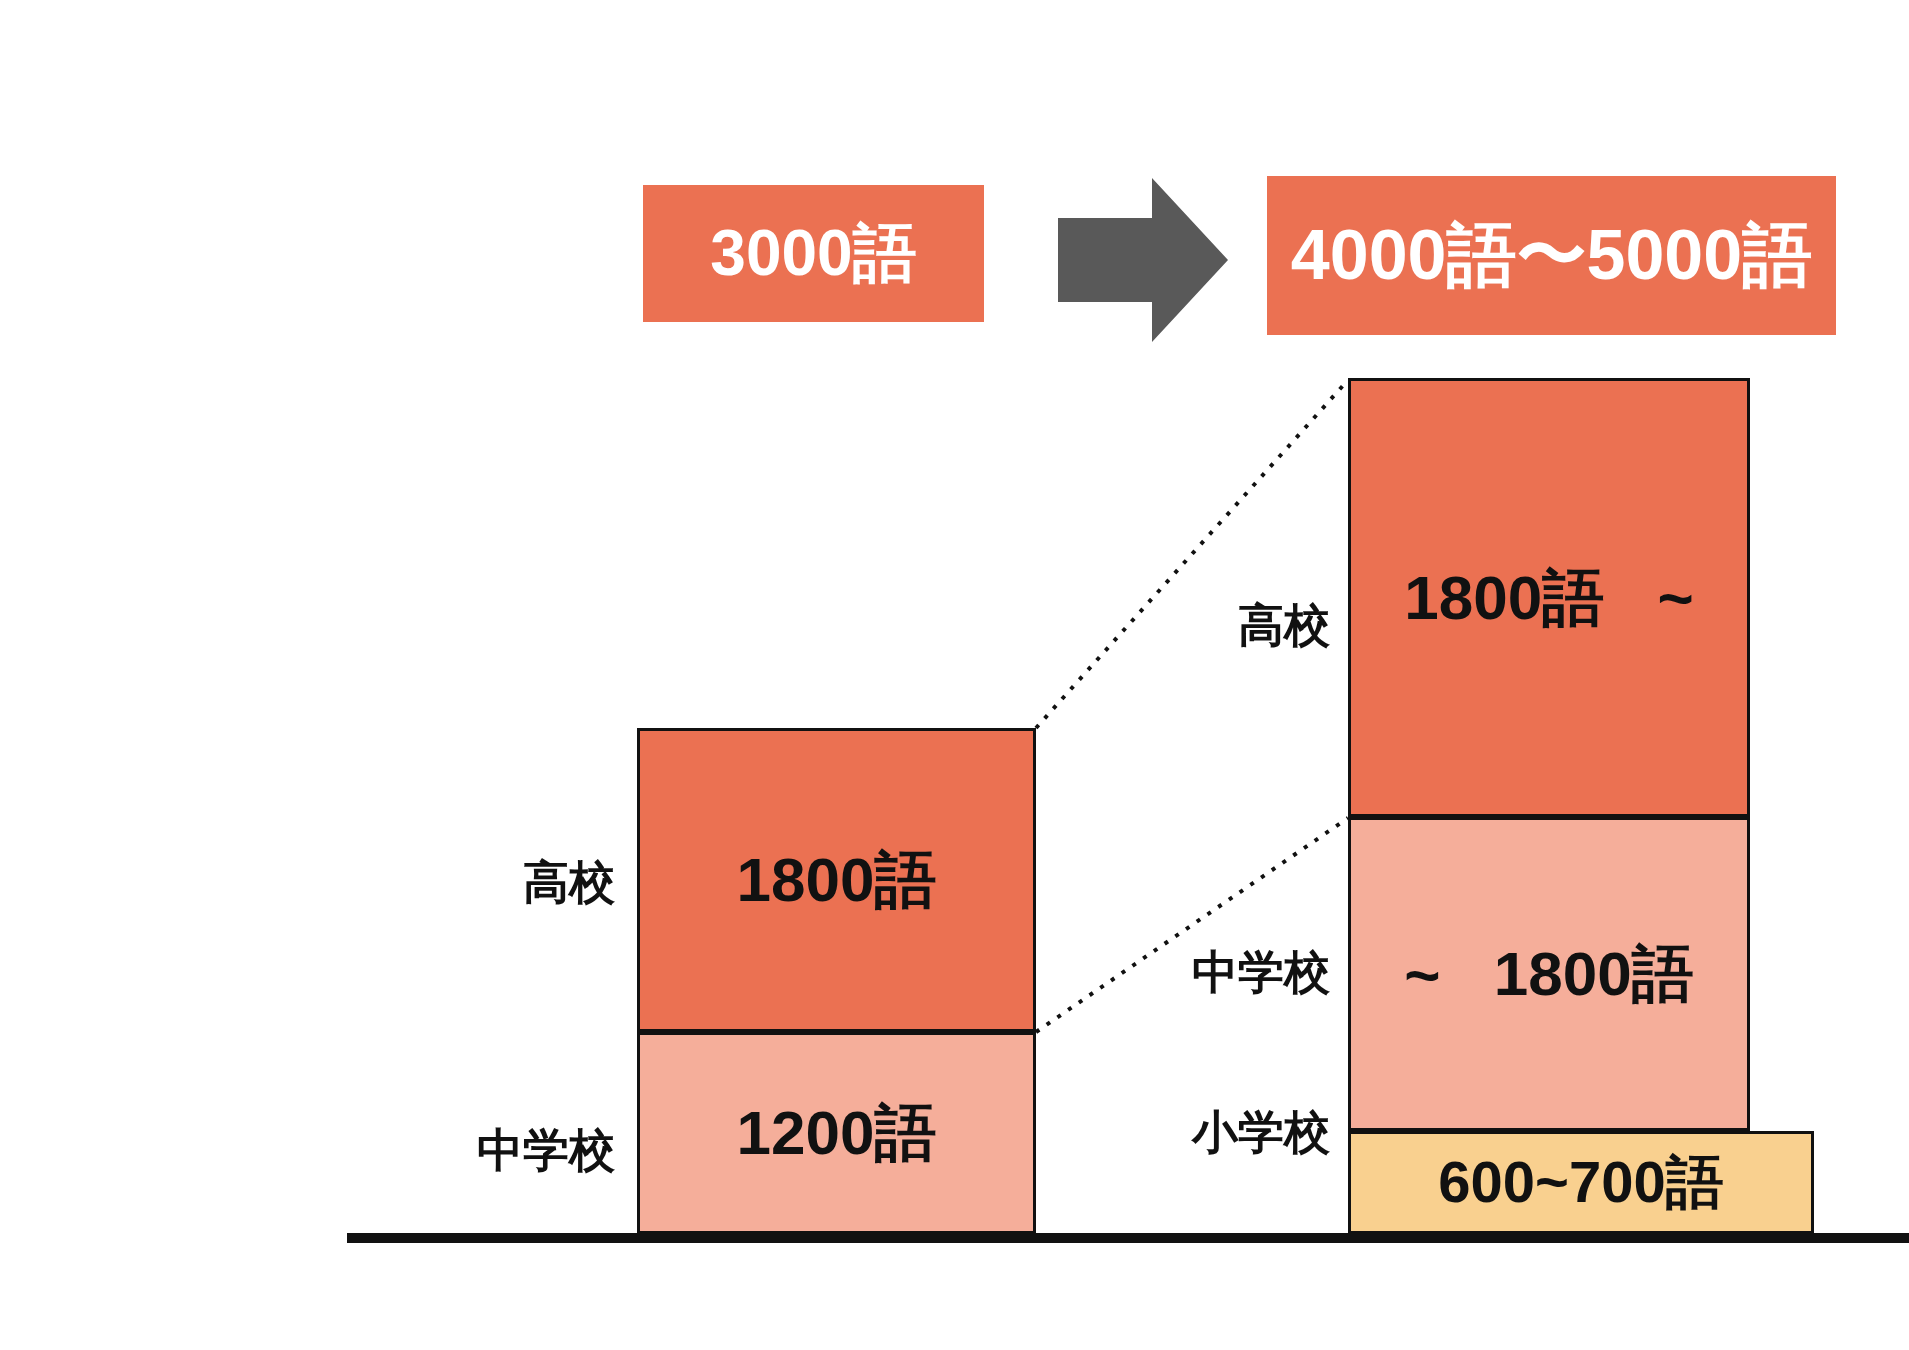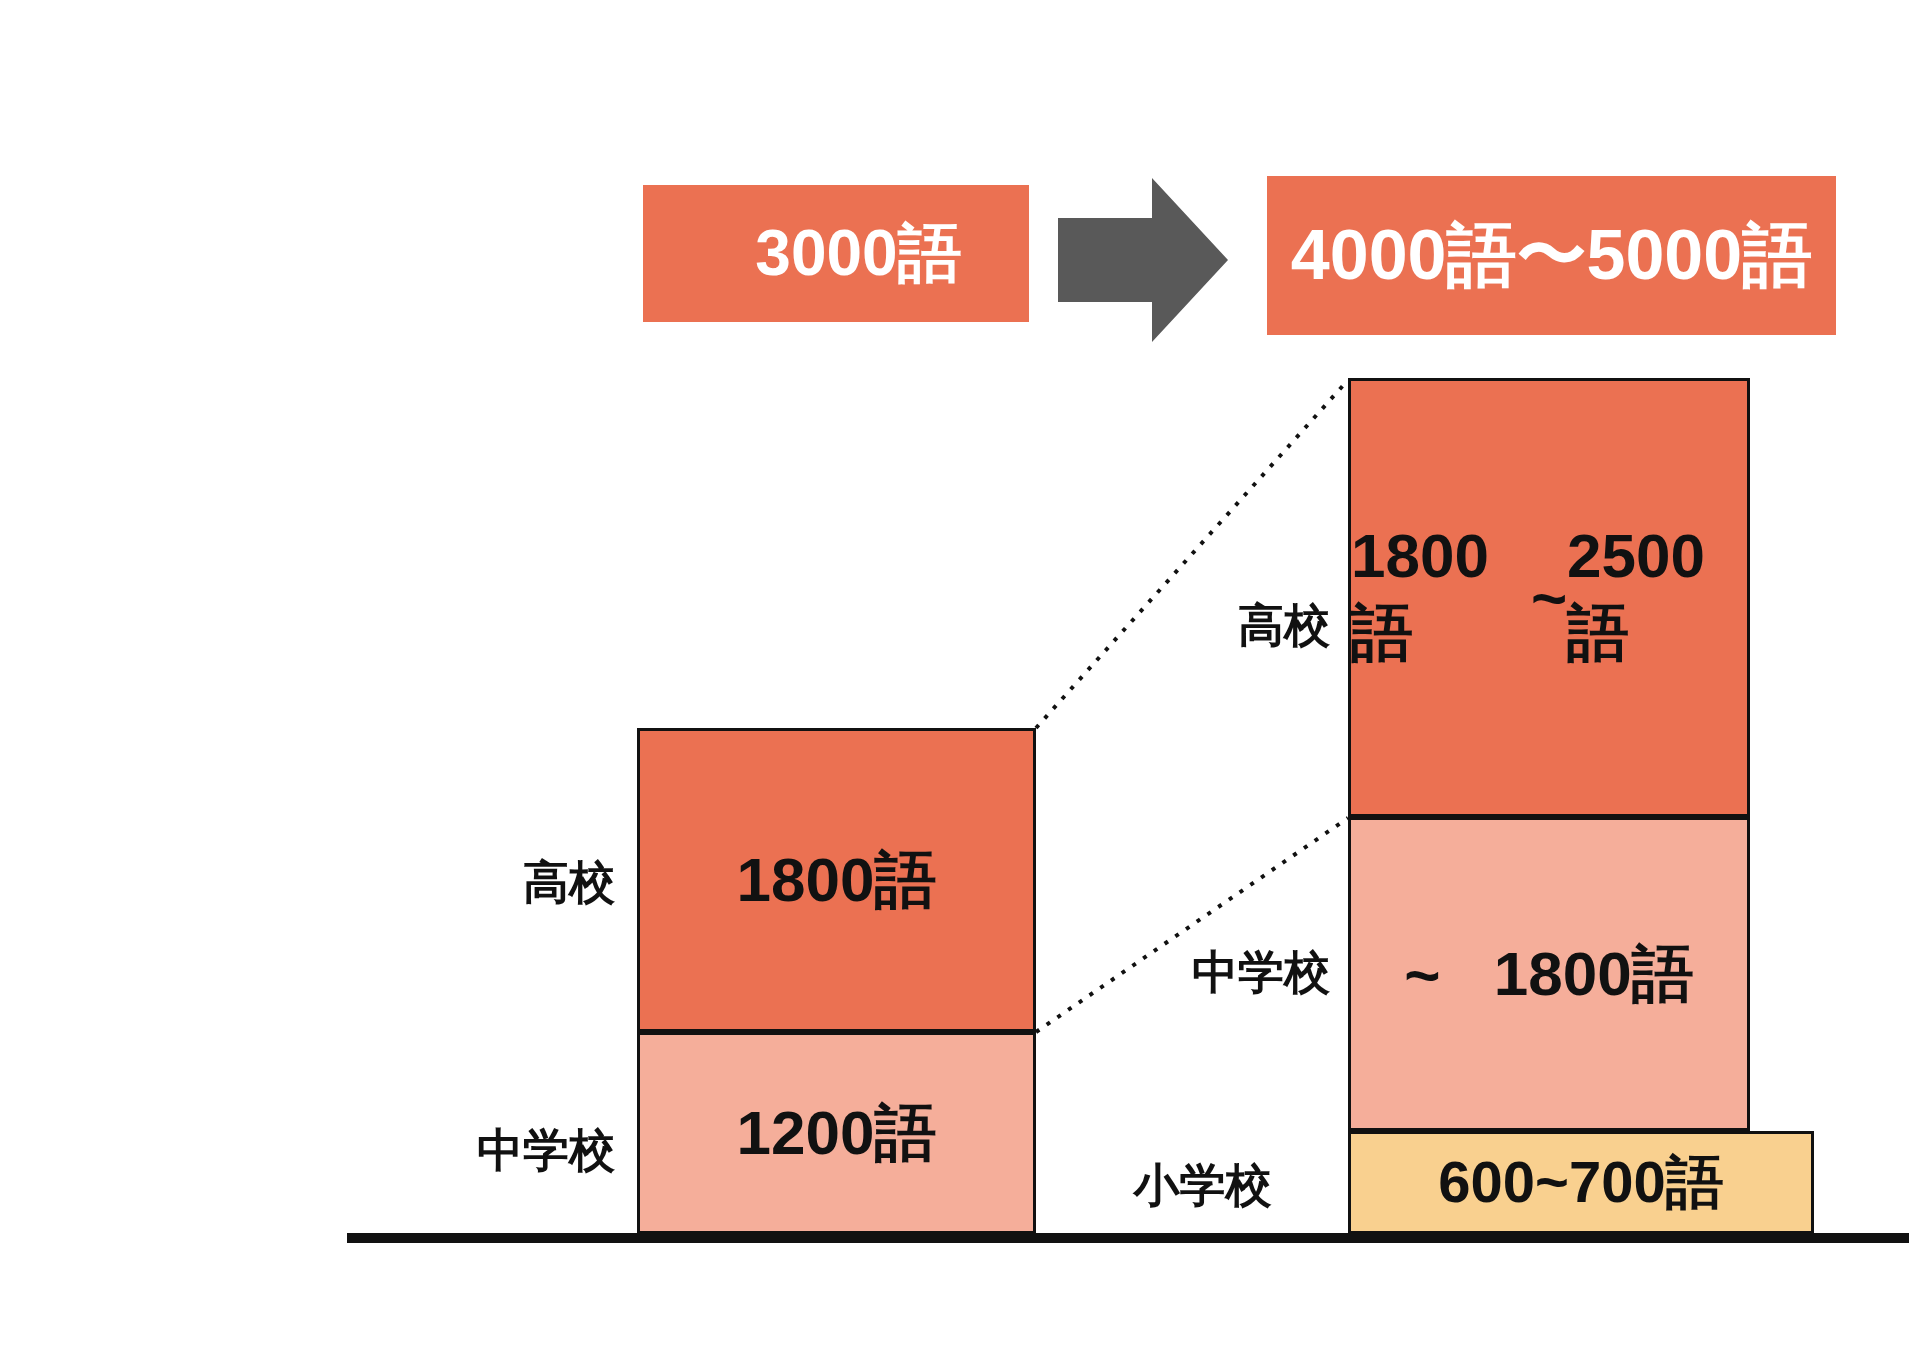--- a/index.html
+++ b/index.html
@@ -19,21 +19,21 @@
     overflow:hidden;
   }
   .abs{position:absolute;}
   
   .flow-box{
     background:var(--coral);
     color:#fff;
     display:flex;align-items:center;justify-content:center;
     font-weight:700;
   }
-  #box-before{left:643px;top:185px;width:341px;height:137px;font-size:64px;padding-left:45px;}
+  #box-before{left:643px;top:185px;width:341px;height:137px;font-size:64px;}
   #box-after{left:1267px;top:176px;width:569px;height:159px;font-size:70px;}
   
   #callout{
     left:62px;top:383px;width:710px;height:255px;
     background:var(--salmon);
     border-radius:128px;
     display:flex;flex-direction:column;align-items:center;justify-content:center;
     font-size:50px;font-weight:700;line-height:78px;
     text-align:center;
   }
@@ -55,21 +55,21 @@
   #r-seg-jhs{left:1348px;top:817px;width:402px;height:314px;}
   #r-seg-es{left:1348px;top:1131px;width:466px;height:103px;font-size:58px;}
   
   .school-label{
     font-size:46px;font-weight:700;text-align:right;width:235px;
   }
   #lbl-l-hs{left:380px;top:852px;}
   #lbl-l-jhs{left:360px;top:1120px;width:255px;}
   #lbl-r-hs{left:1095px;top:595px;}
   #lbl-r-jhs{left:1075px;top:942px;width:255px;}
-  #lbl-r-es{left:1075px;top:1155px;width:255px;text-align:center;}
+  #lbl-r-es{left:1075px;top:1102px;width:255px;}
   
   #axis-line{left:347px;top:1233px;width:1562px;height:10px;background:var(--ink);}
   .axis-label{
     font-size:46px;font-weight:700;text-align:center;width:420px;top:1258px;
   }
   #axis-label-left{left:628px;}
   #axis-label-right{left:1339px;}
   
   #overlay{left:0;top:0;width:1909px;height:1350px;pointer-events:none;}
 </style>
@@ -95,21 +95,20 @@
   <div id="l-seg-hs" class="abs seg coral">
     <span class="big">1800語</span>
   </div>
   <div id="l-seg-jhs" class="abs seg salmon">
     <span class="big">1200語</span>
   </div>
 
   <div id="r-seg-hs" class="abs seg coral spread">
     <span class="big">1800語</span>
     <span class="big">~</span>
-    <span class="big">2500語</span>
   </div>
   <div id="r-seg-jhs" class="abs seg salmon spread">
     <span class="big">~</span>
     <span class="big">1800語</span>
   </div>
   <div id="r-seg-es" class="abs seg amber">
     <span>600~700語</span>
   </div>
 
   <div id="lbl-l-hs" class="abs school-label">高校</div>

